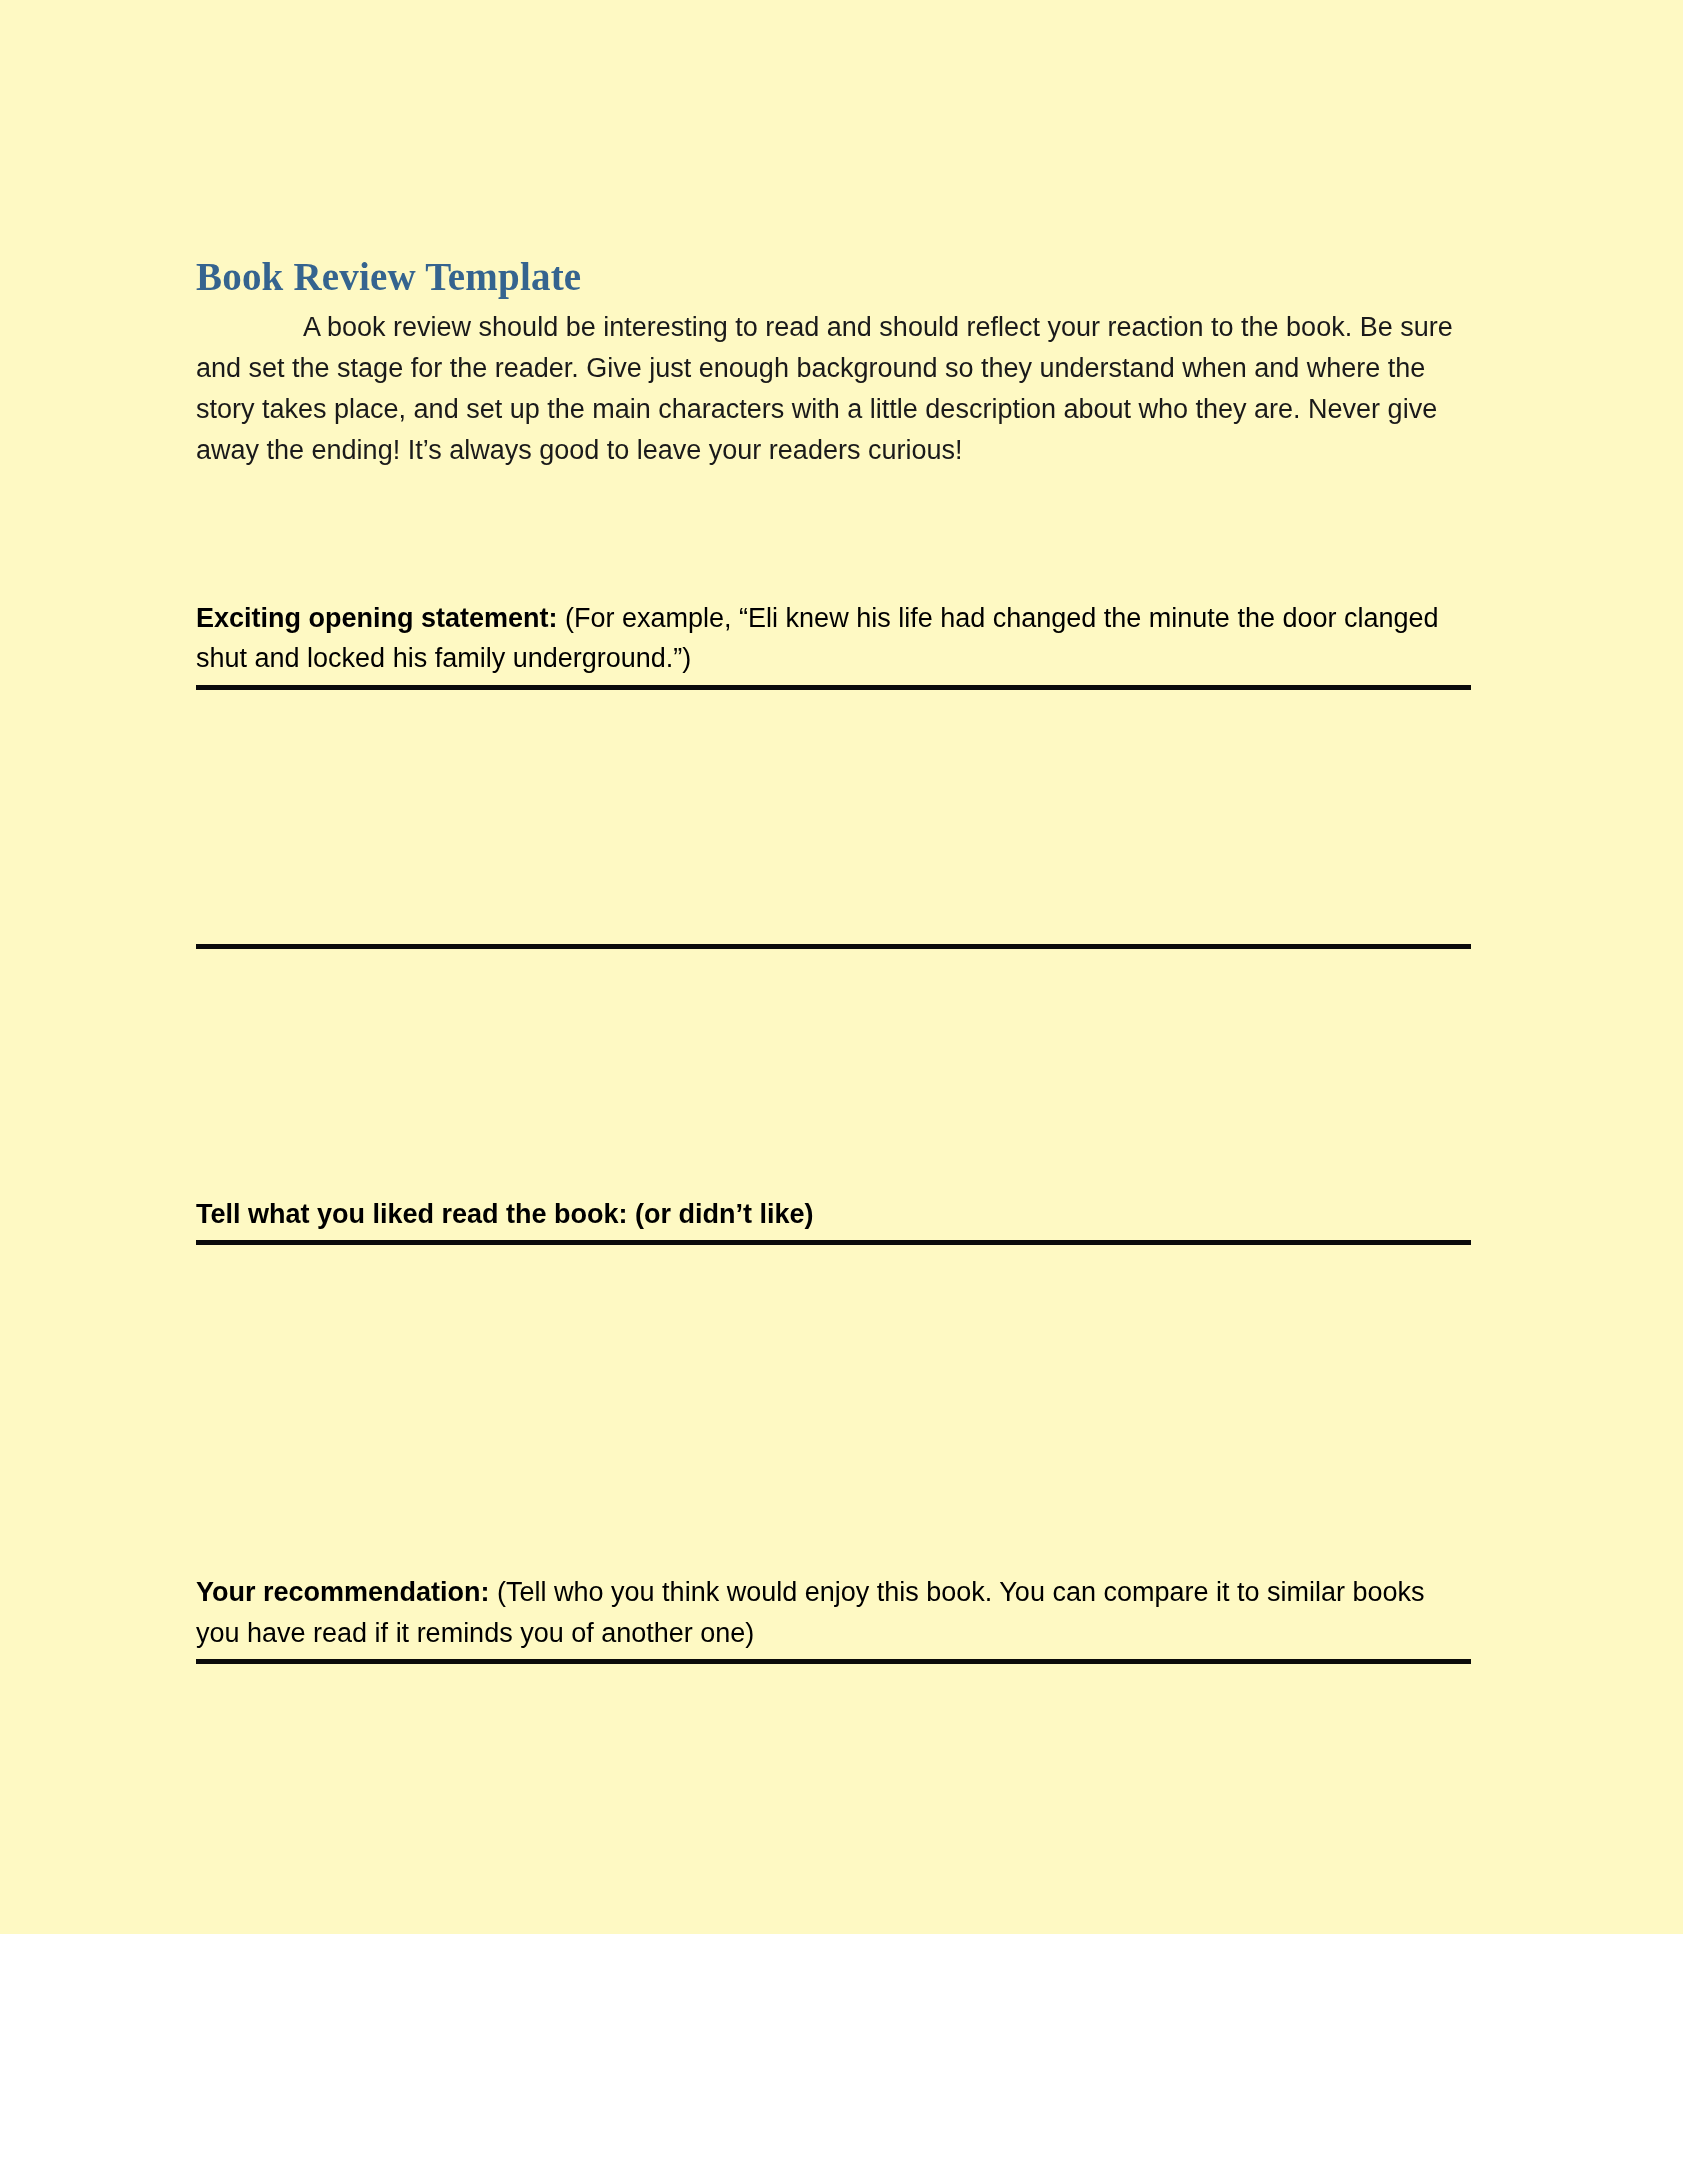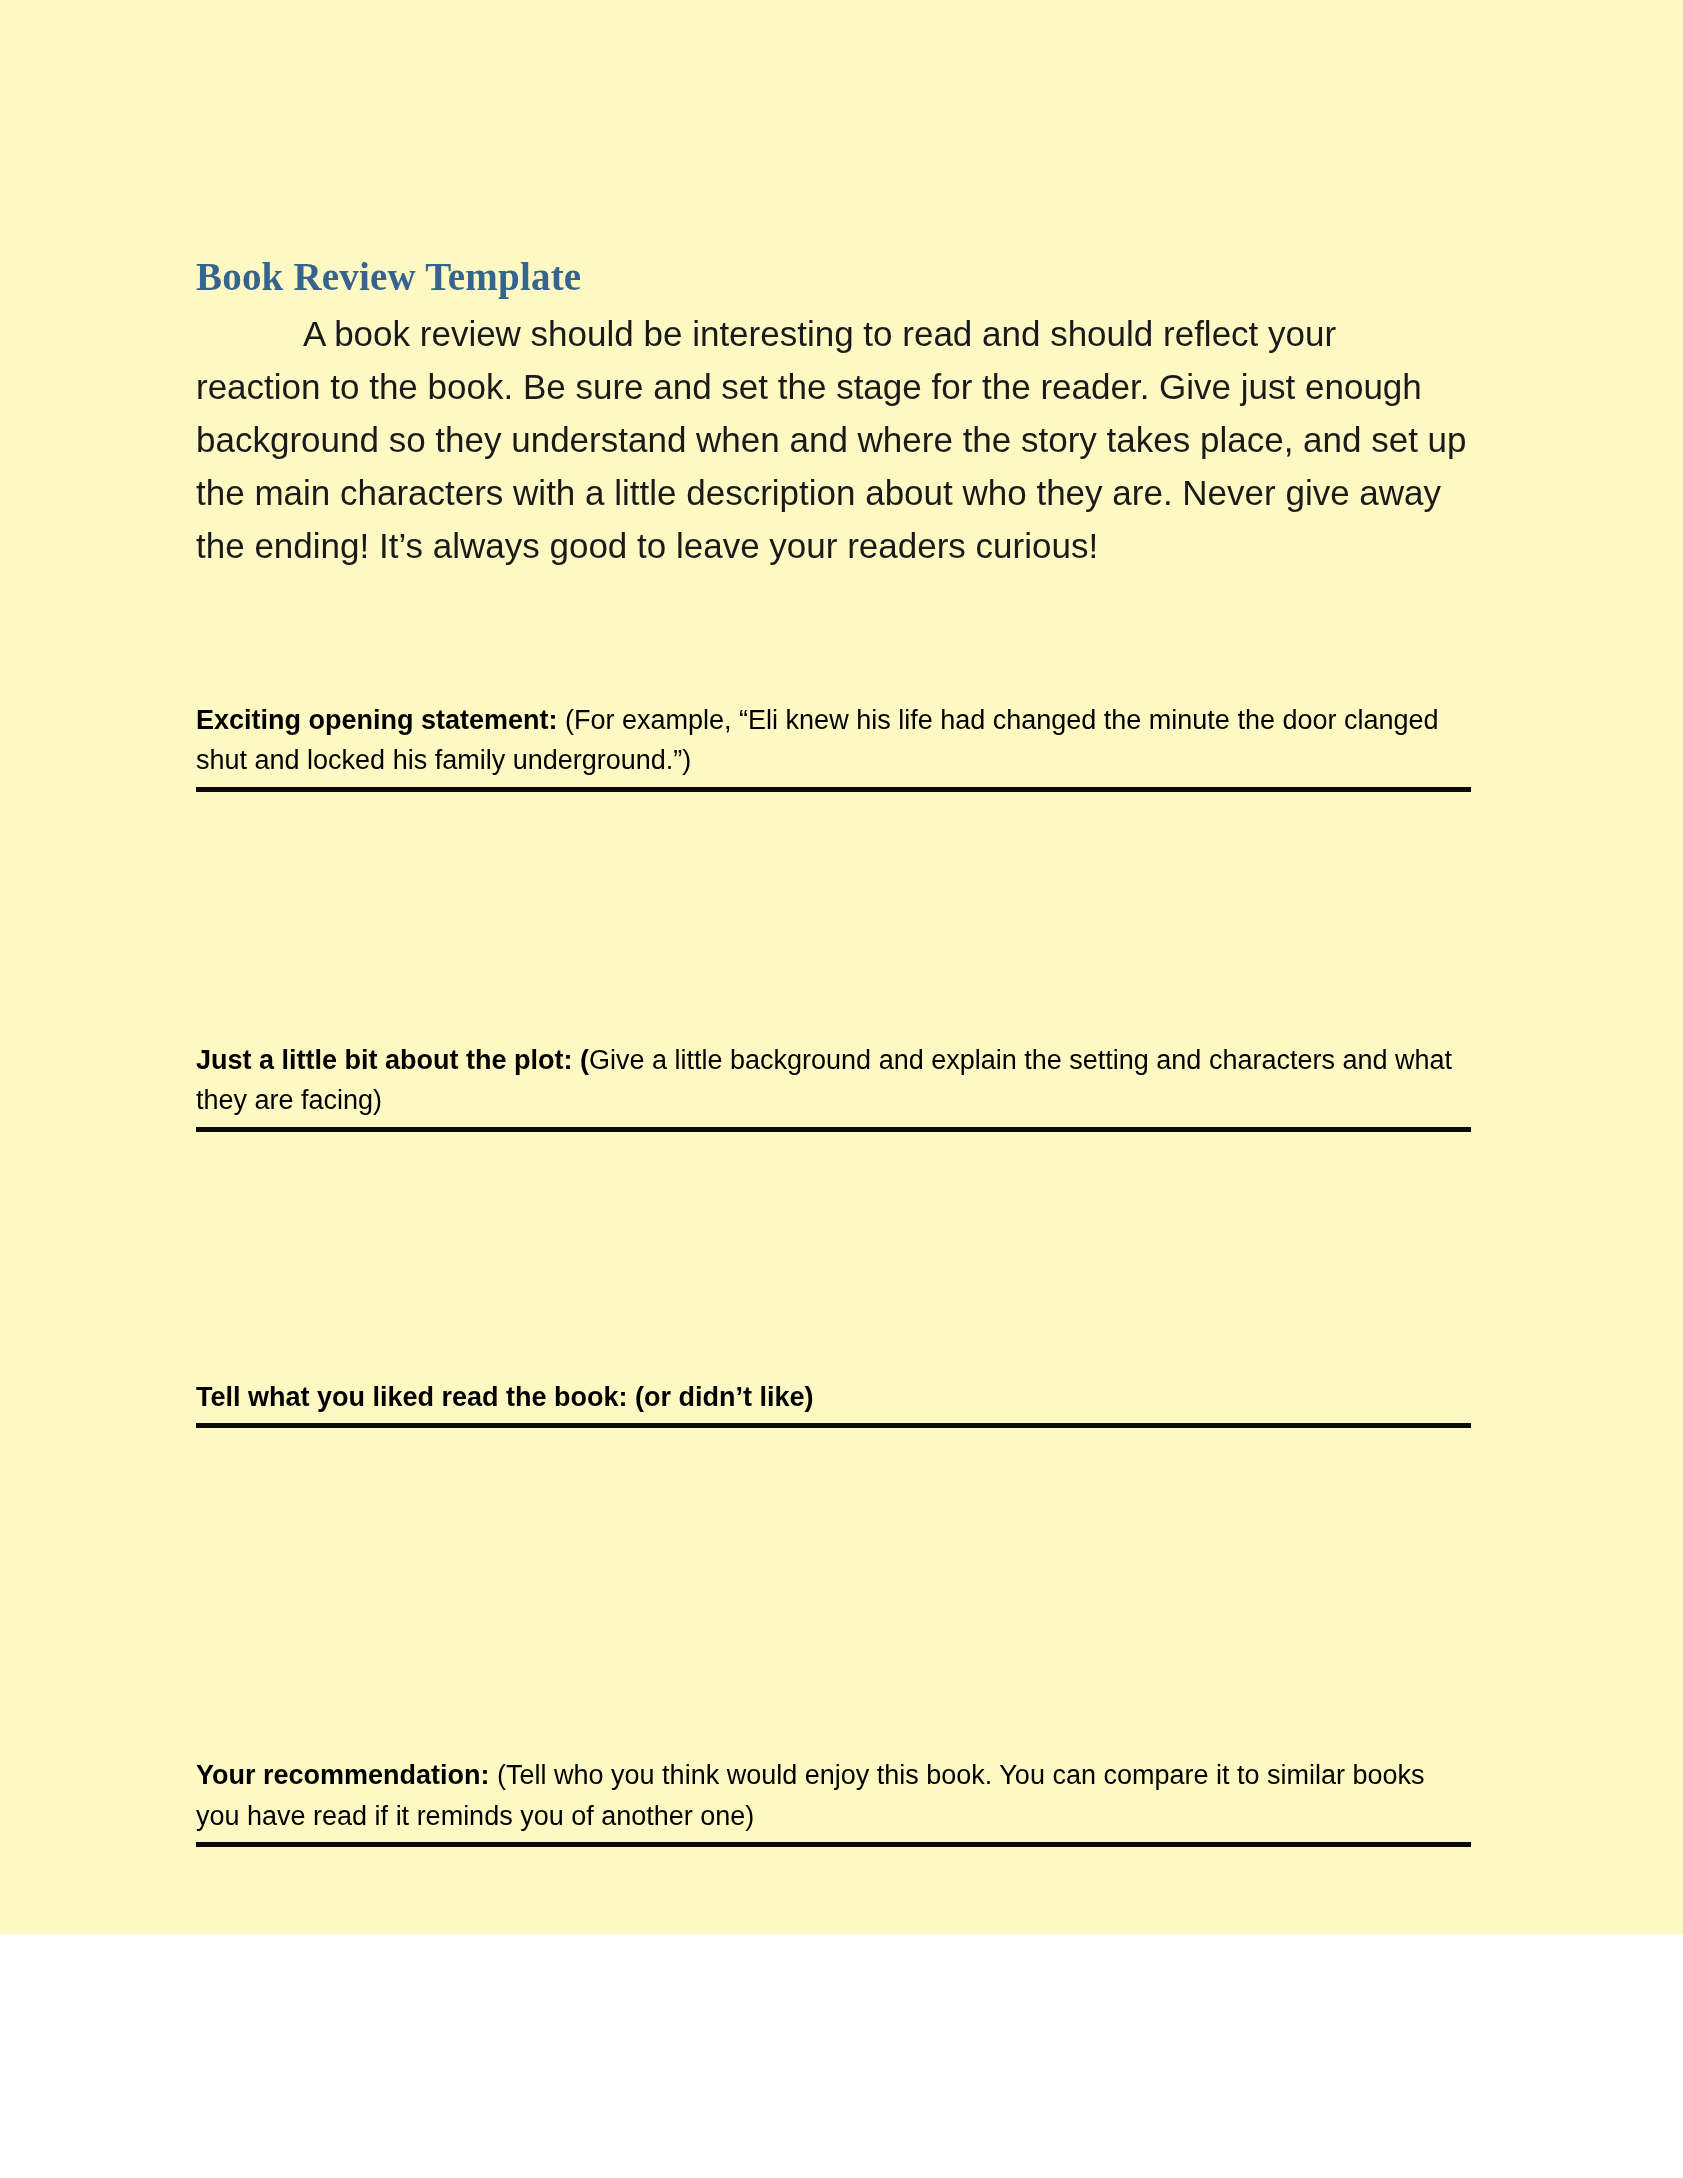--- a/index.html
+++ b/index.html
@@ -29,21 +29,21 @@
     font-family: "Liberation Serif", serif;
     font-weight: bold;
     font-size: 39px;
     line-height: 1.12;
     color: #35648f;
     letter-spacing: 0.2px;
     margin: 0 0 8px 0;
   }
 
   .intro-paragraph {
-    font-size: 35px;
+    font-size: 27px;
     line-height: 1.52;
     color: #1a1a1a;
     text-indent: 107px;
     margin: 0;
     max-width: 1272px;
   }
 
   .section {
     margin-top: 0;
   }
@@ -97,23 +97,20 @@
 
     <div class="section">
       <p class="section-heading">
         <span class="lead">Exciting opening statement:</span><span class="rest"> (For example, “Eli knew his life had changed the minute the door clanged shut and locked his family underground.”)</span>
       </p>
       <div class="answer-rule" style="border-top-color: rgb(11, 11, 11);"></div>
       <div class="answer-space space-1"></div>
     </div>
 
     <div class="section">
-      <p class="section-heading">
-        <span class="lead">Just a little bit about the plot: (</span><span class="rest">Give a little background and explain the setting and characters and what they are facing)</span>
-      </p>
       <div class="answer-rule" style="border-top-color: rgb(11, 11, 11);"></div>
       <div class="answer-space space-2"></div>
     </div>
 
     <div class="section">
       <p class="section-heading">
         <span class="lead">Tell what you liked read the book: (or didn’t like)</span><span class="rest"></span>
       </p>
       <div class="answer-rule" style="border-top-color: rgb(11, 11, 11);"></div>
       <div class="answer-space space-3"></div>

